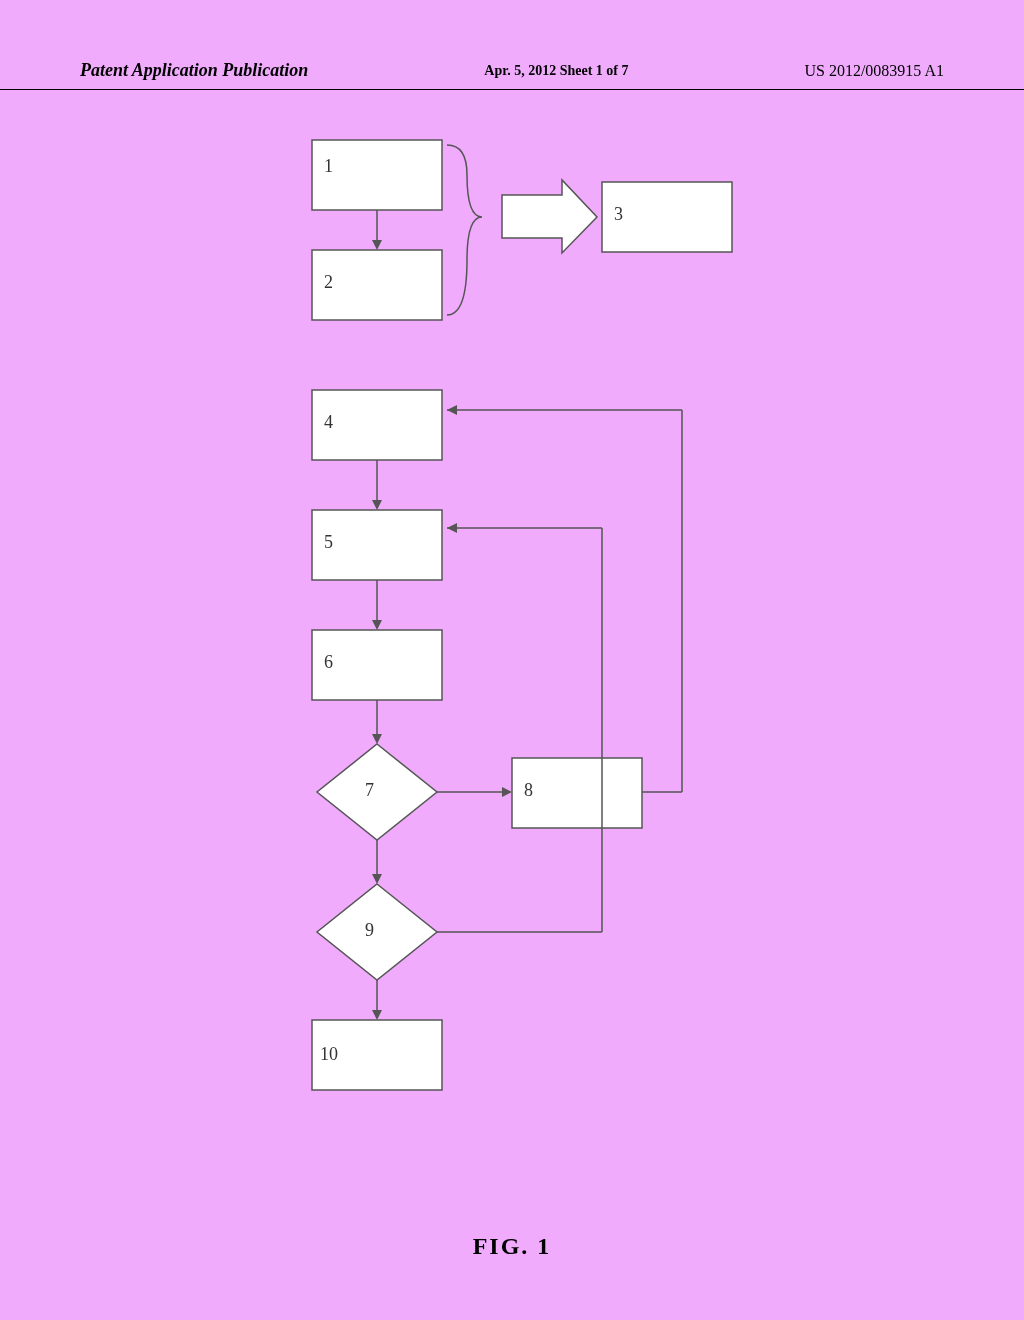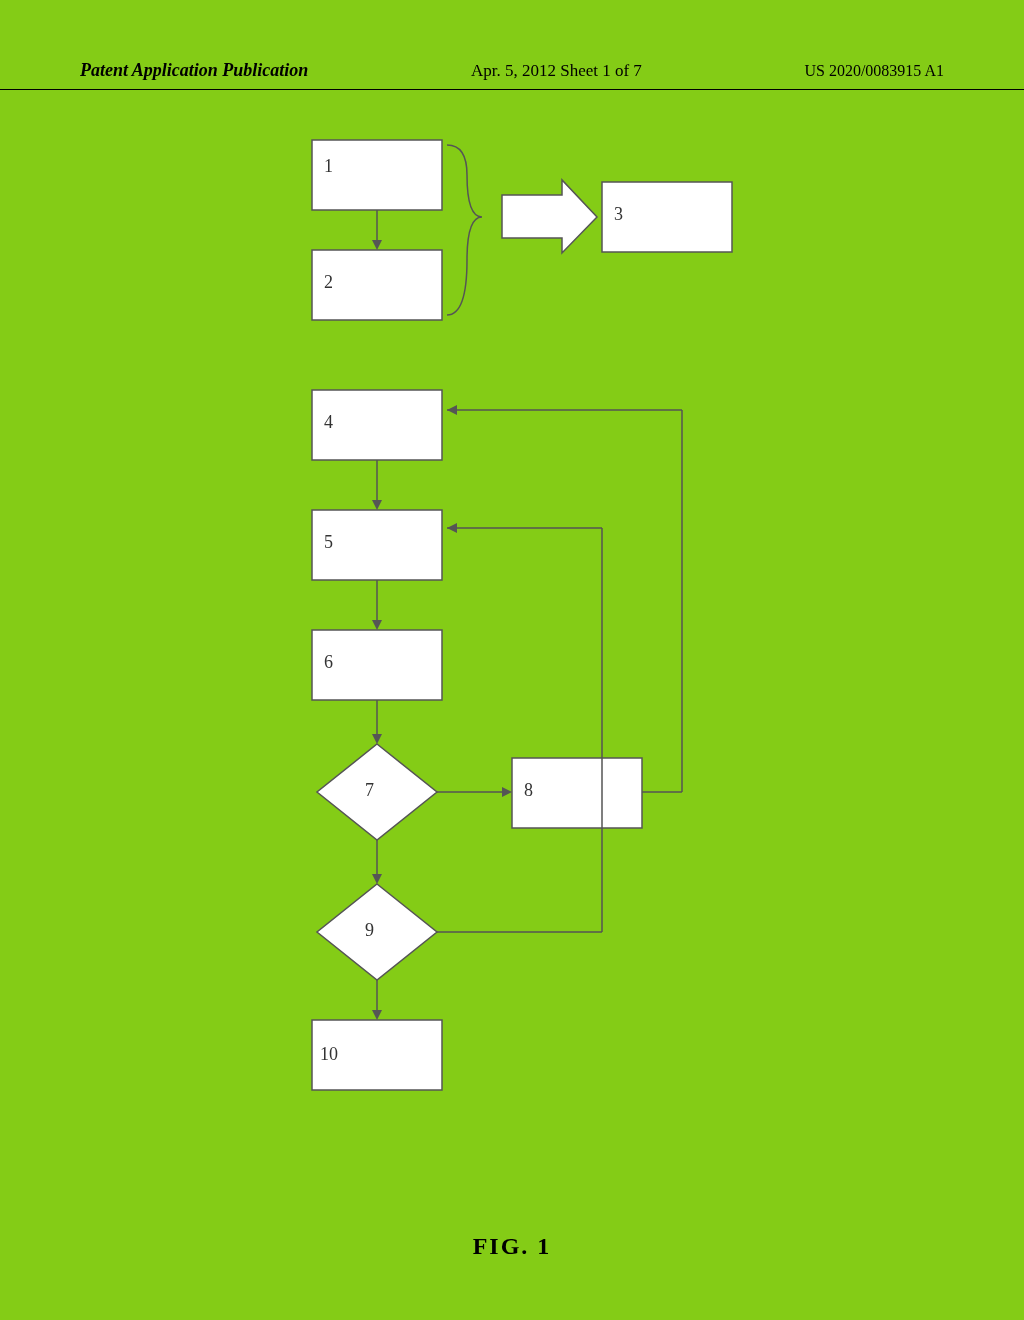--- a/index.html
+++ b/index.html
@@ -7,41 +7,42 @@
       width: 1024px;
       height: 1320px;
       background: #ffffff;
       font-family: 'Times New Roman', Times, serif;
       overflow: hidden;
     }
     .page {
       width: 1024px;
       height: 1320px;
       position: relative;
-      background: #84cc16;
+      background: #f0abfc;
     }
     .header {
       position: absolute;
       top: 60px;
       left: 0;
       right: 0;
       display: flex;
       justify-content: space-between;
       align-items: center;
       padding: 0 80px;
       border-bottom: 1px solid #000;
       padding-bottom: 8px;
     }
     .header-left {
       font-size: 18px;
       font-weight: bold;
       font-style: italic;
     }
     .header-center {
-      font-size: 17px;
+      font-size: 14px;
+      font-weight: bold;
     }
     .header-right {
       font-size: 16px;
     }
     .diagram-area {
       position: absolute;
       top: 120px;
       left: 0;
       right: 0;
       bottom: 80px;
@@ -63,21 +64,21 @@
       letter-spacing: 2px;
     }
   </style>
 </head>
 <body>
 
 <div class="page">
   <div class="header">
     <span class="header-left">Patent Application Publication</span>
     <span class="header-center">Apr. 5, 2012   Sheet 1 of 7</span>
-    <span class="header-right">US 2020/0083915 A1</span>
+    <span class="header-right">US 2012/0083915 A1</span>
   </div>
 
   <div class="diagram-area">
     <svg viewBox="0 0 520 1050" xmlns="http://www.w3.org/2000/svg">
 
       <rect x="60" y="20" width="130" height="70" fill="white" stroke="#555" stroke-width="1.5"></rect>
       <text x="72" y="52" font-size="18" font-family="Times New Roman" fill="#333">1</text>
 
       <line x1="125" y1="90" x2="125" y2="128" stroke="#555" stroke-width="1.5"></line>
       <polygon points="125,130 120,120 130,120" fill="#555"></polygon>

